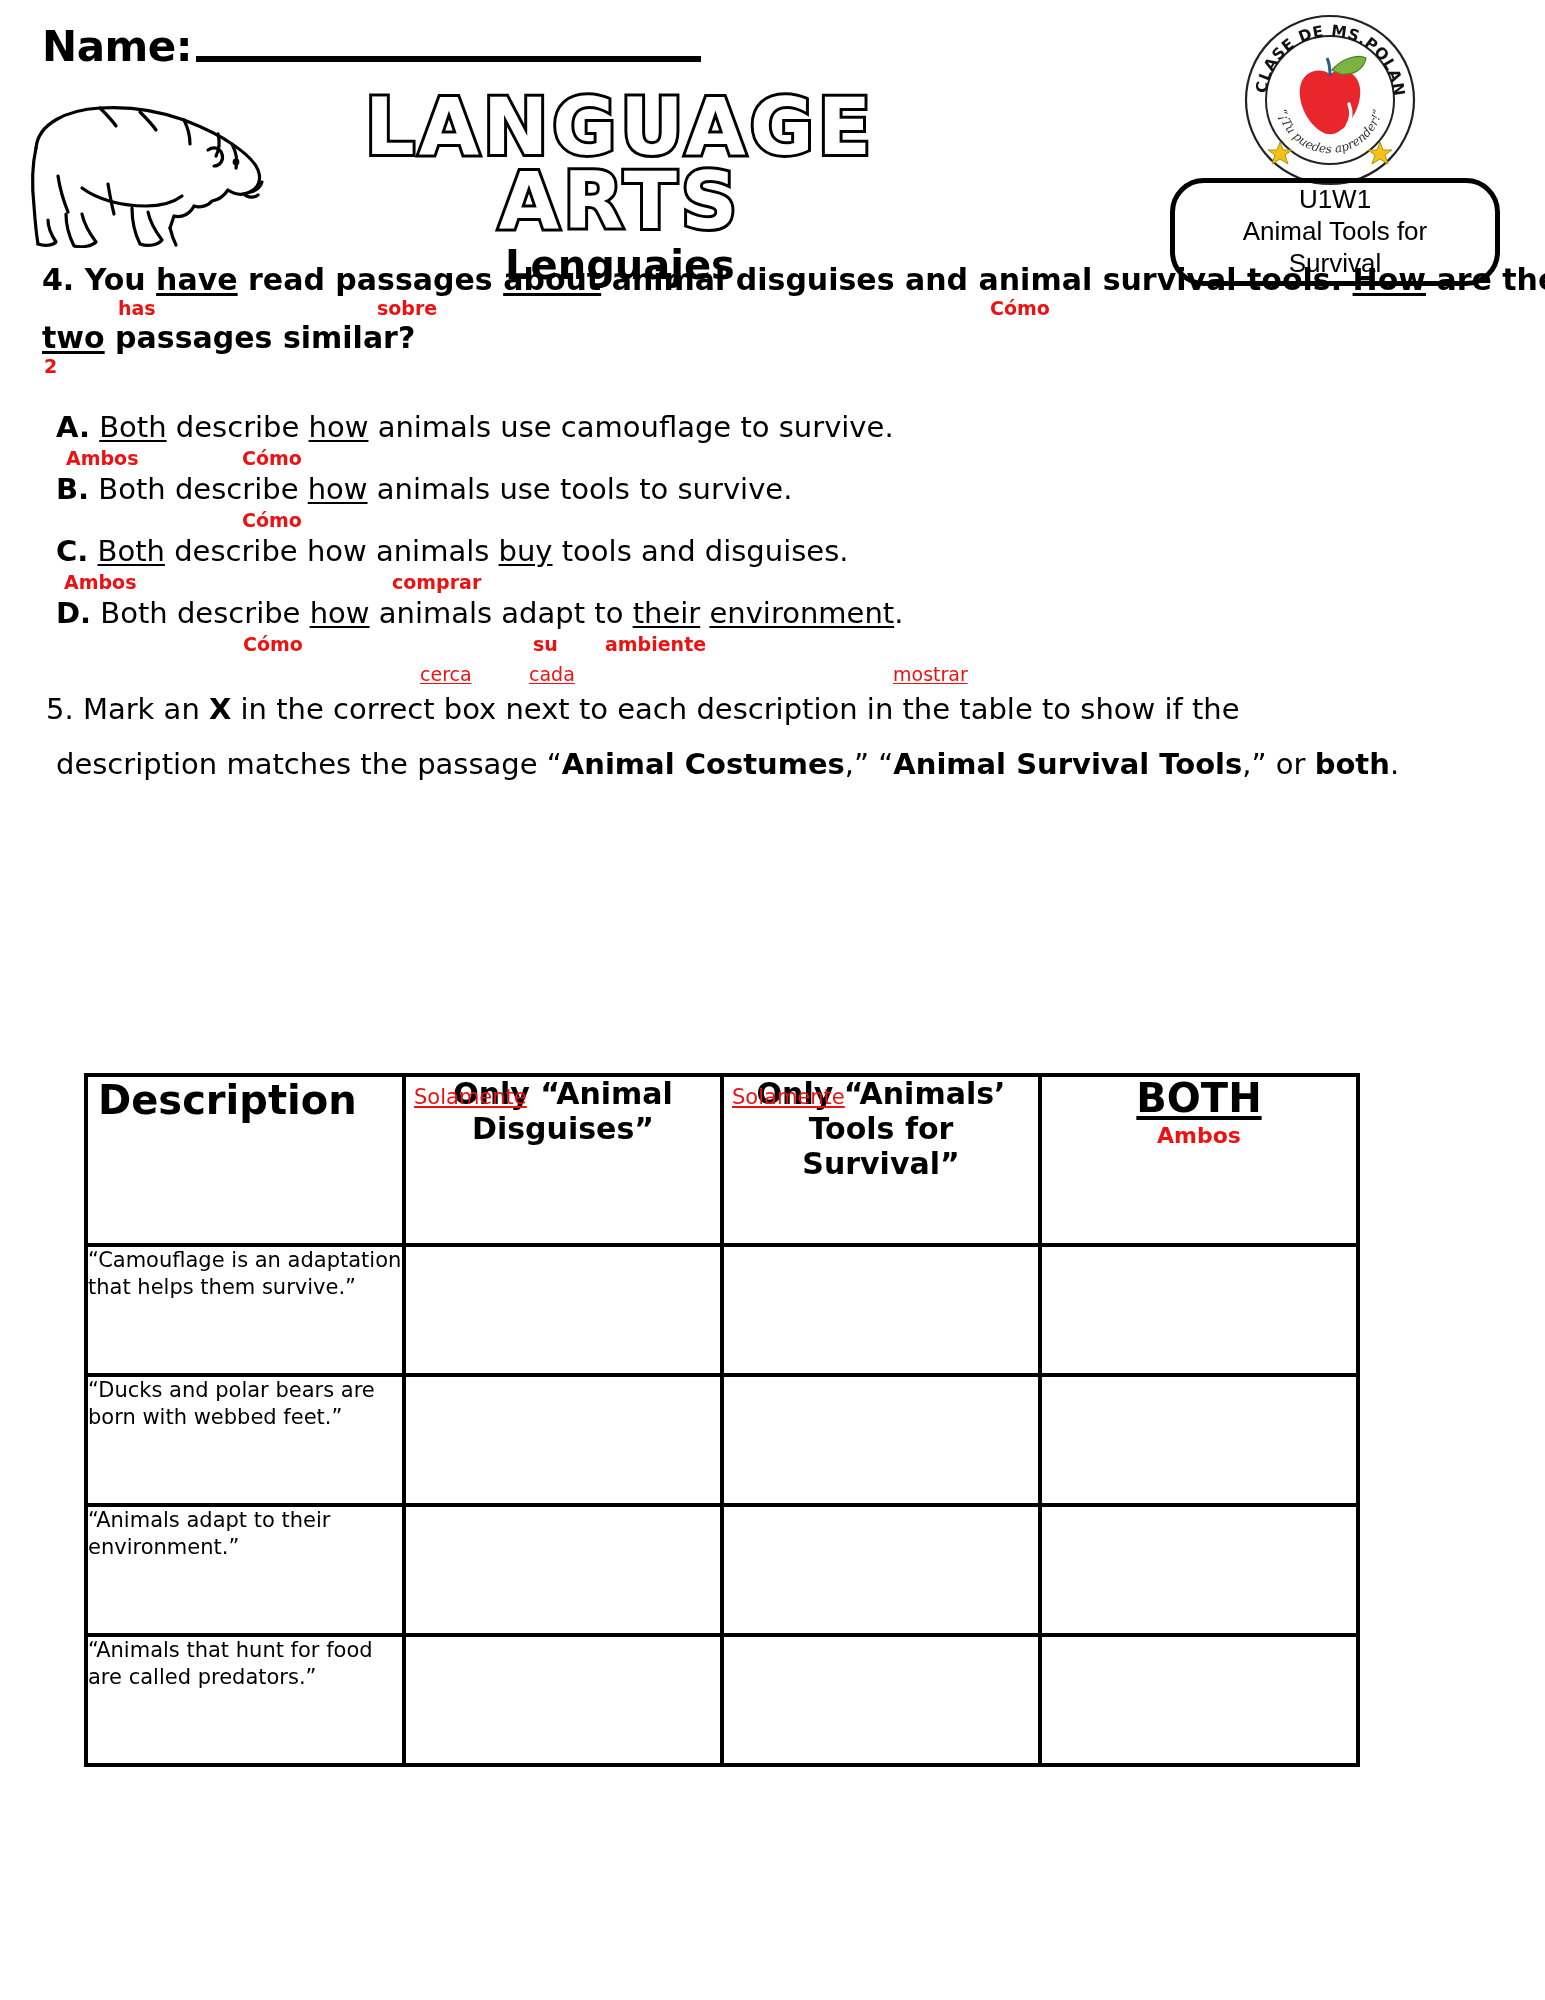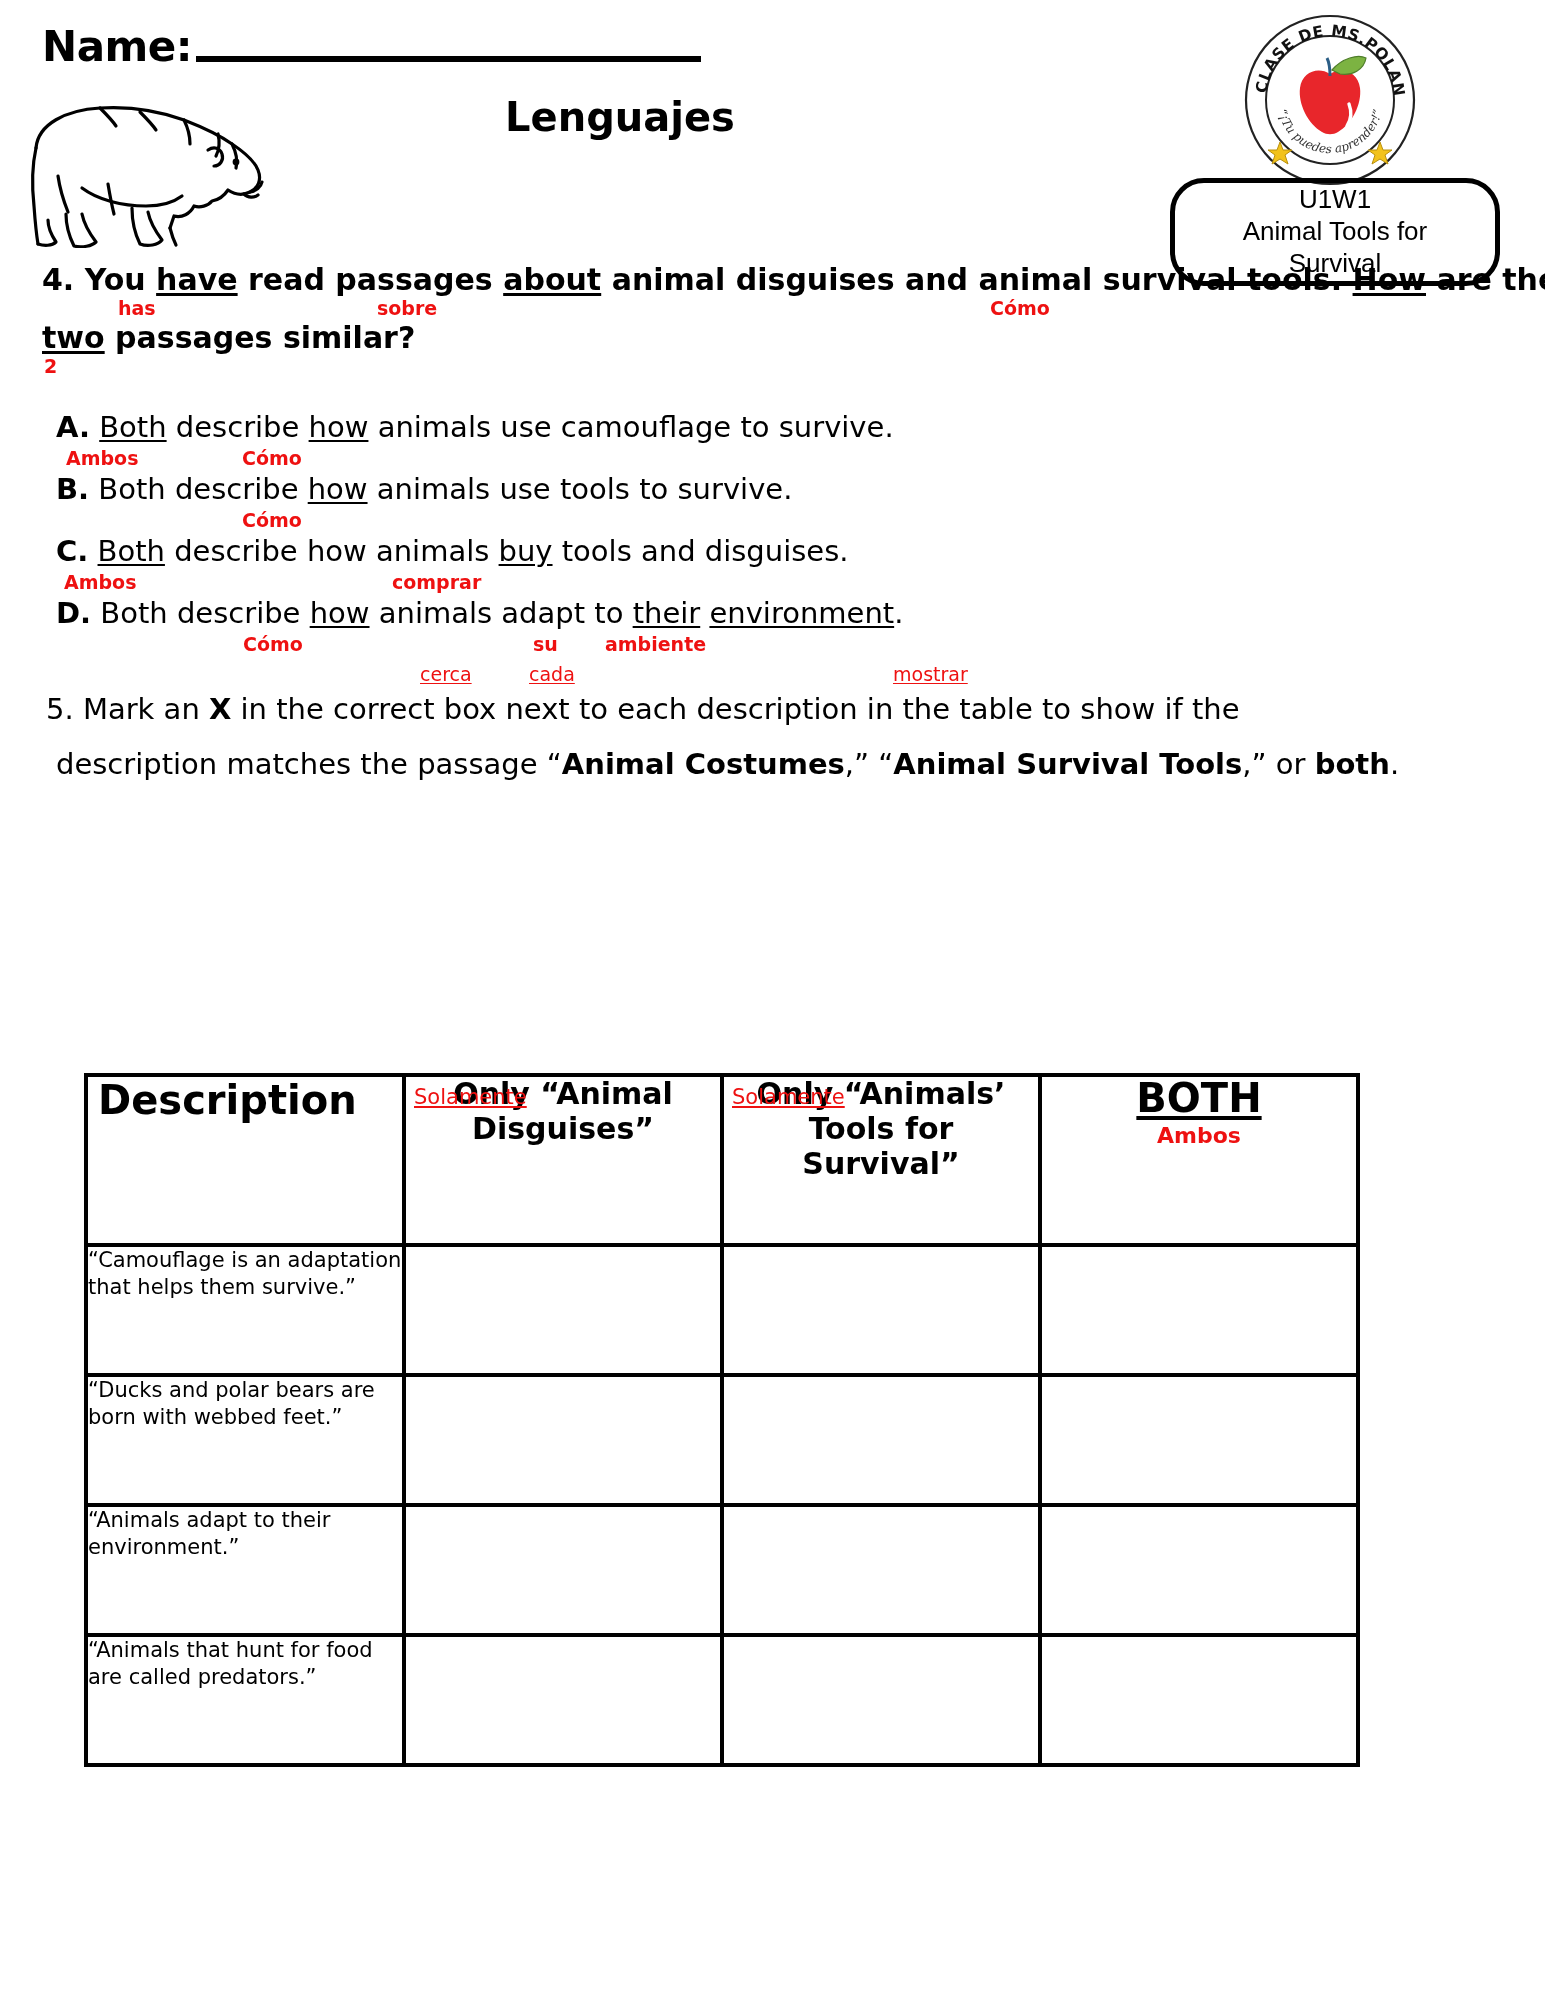--- a/index.html
+++ b/index.html
@@ -194,20 +194,21 @@
       <path d="M60 100 C76 112 100 118 124 118 C140 118 152 114 160 108"></path>
       <path d="M36 88 C38 102 42 114 46 124"></path>
       <path d="M86 96 C88 108 90 118 92 126"></path>
       <circle cx="214" cy="74" r="3.4" fill="#000" stroke="none"></circle>
       <path d="M228 104 C234 103 239 99 240 94"></path>
       <path d="M222 106 C226 110 232 110 236 107"></path>
     </g>
   </svg>
 
   <div class="title-wrap">
+    <div class="title-main">LANGUAGE ARTS</div>
     <div class="title-sub">Lenguajes</div>
   </div>
 
   <svg class="logo" viewBox="0 0 172 172">
     <defs>
       <path id="arcTop" d="M 22 86 A 64 64 0 0 1 150 86" fill="none"></path>
       <path id="arcBot" d="M 33 86 A 53 53 0 0 0 139 86" fill="none"></path>
     </defs>
     <circle cx="86" cy="86" r="84" fill="#fff" stroke="#222" stroke-width="2.2"></circle>
     <circle cx="86" cy="86" r="64" fill="#fff" stroke="#222" stroke-width="2"></circle>

